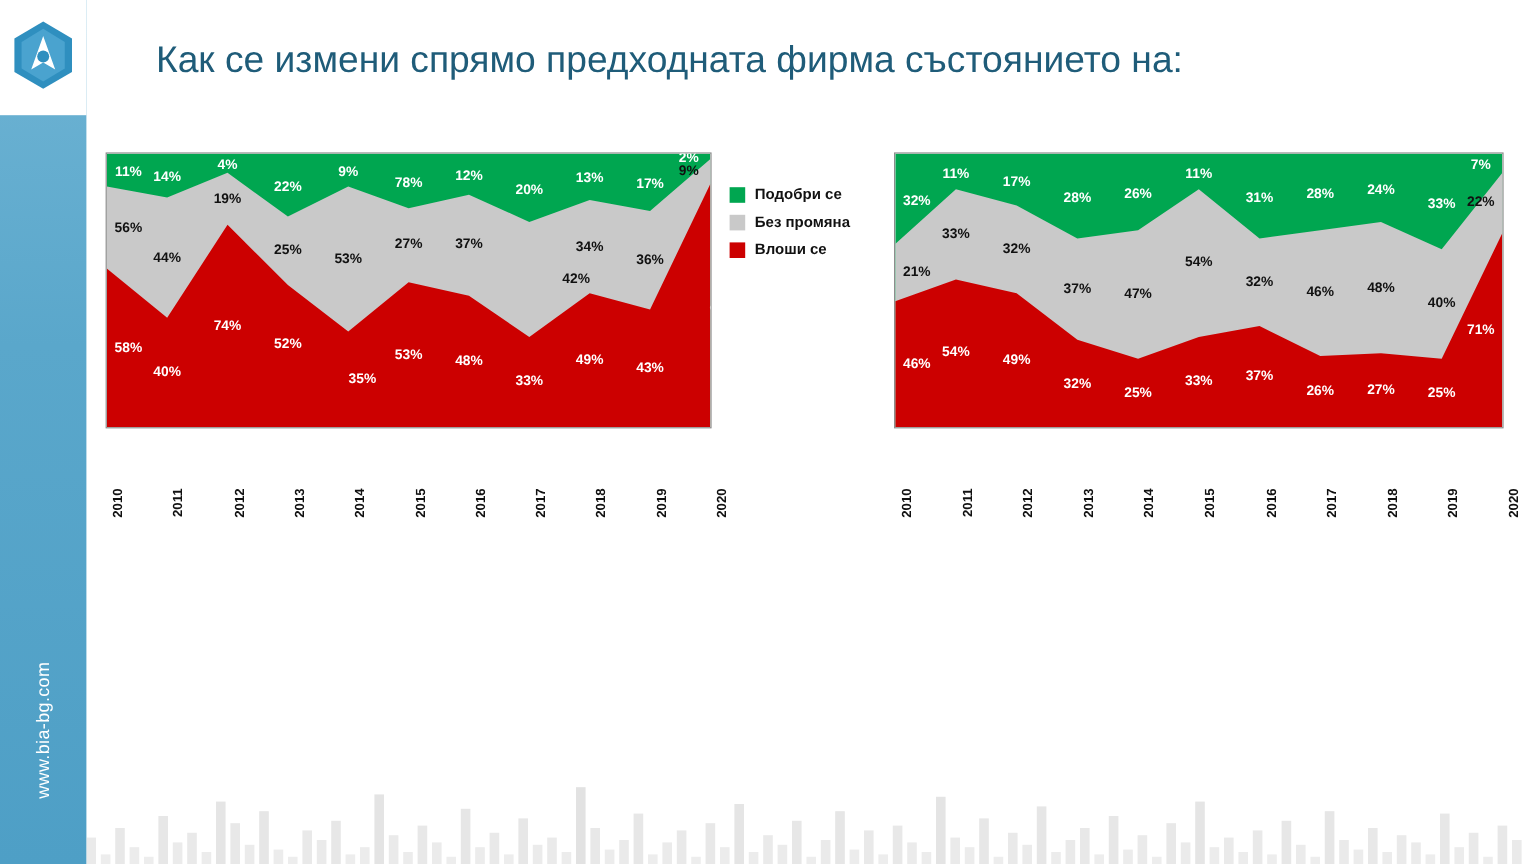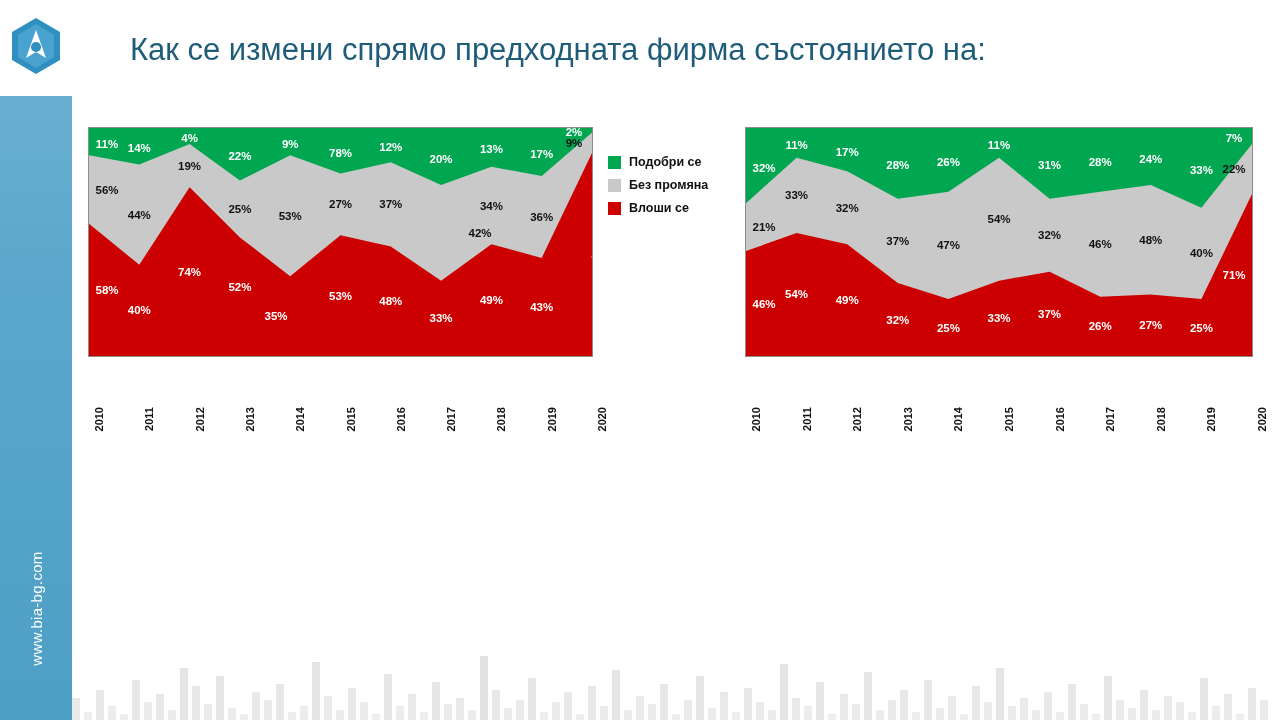--- a/index.html
+++ b/index.html
@@ -91,21 +91,21 @@
       <div class="dlabel light" style="left: 18px; top: 15.68px;">11%</div>
       <div class="dlabel light" style="left: 50.3px; top: 182.4px;">40%</div>
       <div class="dlabel dark" style="left: 50.3px; top: 86.64px;">44%</div>
       <div class="dlabel light" style="left: 50.3px; top: 20.24px;">14%</div>
       <div class="dlabel light" style="left: 100.6px; top: 143.64px;">74%</div>
       <div class="dlabel dark" style="left: 100.6px; top: 37.62px;">19%</div>
       <div class="dlabel light" style="left: 100.6px; top: 9.98px;">4%</div>
       <div class="dlabel light" style="left: 150.9px; top: 159px;">52%</div>
       <div class="dlabel dark" style="left: 150.9px; top: 80.94px;">25%</div>
       <div class="dlabel light" style="left: 150.9px; top: 28.22px;">22%</div>
-      <div class="dlabel light" style="left: 187px; top: 188.1px;">35%</div>
+      <div class="dlabel light" style="left: 213px; top: 188.1px;">35%</div>
       <div class="dlabel dark" style="left: 201.2px; top: 87.78px;">53%</div>
       <div class="dlabel light" style="left: 201.2px; top: 15.68px;">9%</div>
       <div class="dlabel light" style="left: 251.5px; top: 167.58px;">53%</div>
       <div class="dlabel dark" style="left: 251.5px; top: 76.38px;">27%</div>
       <div class="dlabel light" style="left: 251.5px; top: 24.8px;">78%</div>
       <div class="dlabel light" style="left: 301.8px; top: 173.28px;">48%</div>
       <div class="dlabel dark" style="left: 301.8px; top: 76.38px;">37%</div>
       <div class="dlabel light" style="left: 301.8px; top: 19.1px;">12%</div>
       <div class="dlabel light" style="left: 352.1px; top: 190.38px;">33%</div>
       <div class="dlabel dark" style="left: 352.1px; top: 104.88px; margin-left: 39px;">42%</div>

